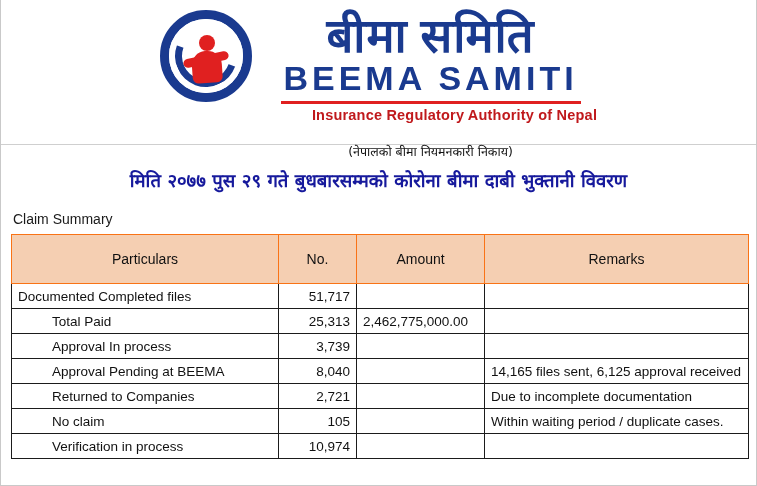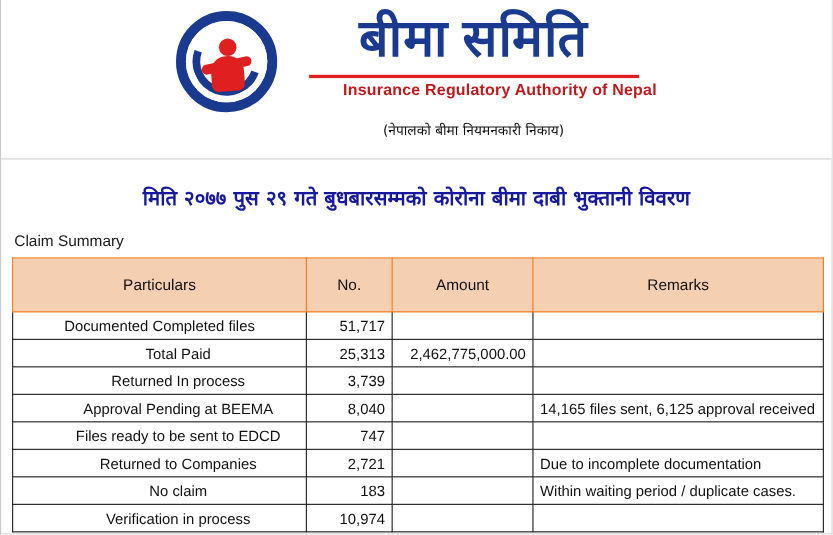--- a/index.html
+++ b/index.html
@@ -193,24 +193,24 @@
   table.claims td {
     border: 1px solid #1b1b1b;
     font-size: 13.5px;
     color: #111;
     height: 22px;
     padding: 1px 6px;
     background: #fff;
     white-space: nowrap;
     overflow: hidden;
   }
-  td.particular { text-align: center; }
+  td.particular { text-align: left; }
   td.particular.indent { padding-left: 40px; margin-top: 46px; }
   td.num { text-align: right; padding-right: 7px; }
-  td.amount { text-align: right; padding-right: 7px; }
+  td.amount { text-align: left; padding-right: 7px; }
   td.remarks { text-align: left; }
 </style>
 </head>
 <body>
 
 <div class="page">
 
   <div class="header">
     <div class="logo-wrap">
       <div class="logo-block">
@@ -218,20 +218,21 @@
           <div class="ring"></div>
           <div class="inner">
             <div class="swoosh"></div>
             <div class="arm"></div>
             <div class="body"></div>
             <div class="figure"></div>
           </div>
         </div>
         <div class="titles">
           <div class="title-np">बीमा समिति</div>
+          <div class="title-en">BEEMA SAMITI</div>
           <div class="rule"></div>
           <div class="subtitle-en">Insurance Regulatory Authority of Nepal</div>
           <div class="subtitle-np">(नेपालको बीमा नियमनकारी निकाय)</div>
         </div>
       </div>
     </div>
   </div>
 
   <div class="headline">मिति २०७७ पुस २९ गते बुधबारसम्मको कोरोना बीमा दाबी भुक्तानी विवरण</div>
 
@@ -260,46 +261,40 @@
           <td class="amount"></td>
           <td class="remarks"></td>
         </tr>
         <tr>
           <td class="particular indent">Total Paid</td>
           <td class="num">25,313</td>
           <td class="amount">2,462,775,000.00</td>
           <td class="remarks"></td>
         </tr>
         <tr>
-          <td class="particular indent">Returned In process</td>
+          <td class="particular indent">Approval In process</td>
           <td class="num">3,739</td>
           <td class="amount"></td>
           <td class="remarks"></td>
         </tr>
         <tr>
           <td class="particular indent">Approval Pending at BEEMA</td>
           <td class="num">8,040</td>
           <td class="amount"></td>
           <td class="remarks">14,165 files sent, 6,125 approval received</td>
         </tr>
         <tr>
-          <td class="particular indent">Files ready to be sent to EDCD</td>
-          <td class="num">747</td>
-          <td class="amount"></td>
-          <td class="remarks"></td>
-        </tr>
-        <tr>
           <td class="particular indent">Returned to Companies</td>
           <td class="num">2,721</td>
           <td class="amount"></td>
           <td class="remarks">Due to incomplete documentation</td>
         </tr>
         <tr>
           <td class="particular indent">No claim</td>
-          <td class="num">183</td>
+          <td class="num">105</td>
           <td class="amount"></td>
           <td class="remarks">Within waiting period / duplicate cases.</td>
         </tr>
         <tr>
           <td class="particular indent">Verification in process</td>
           <td class="num">10,974</td>
           <td class="amount"></td>
           <td class="remarks"></td>
         </tr>
       </tbody>

